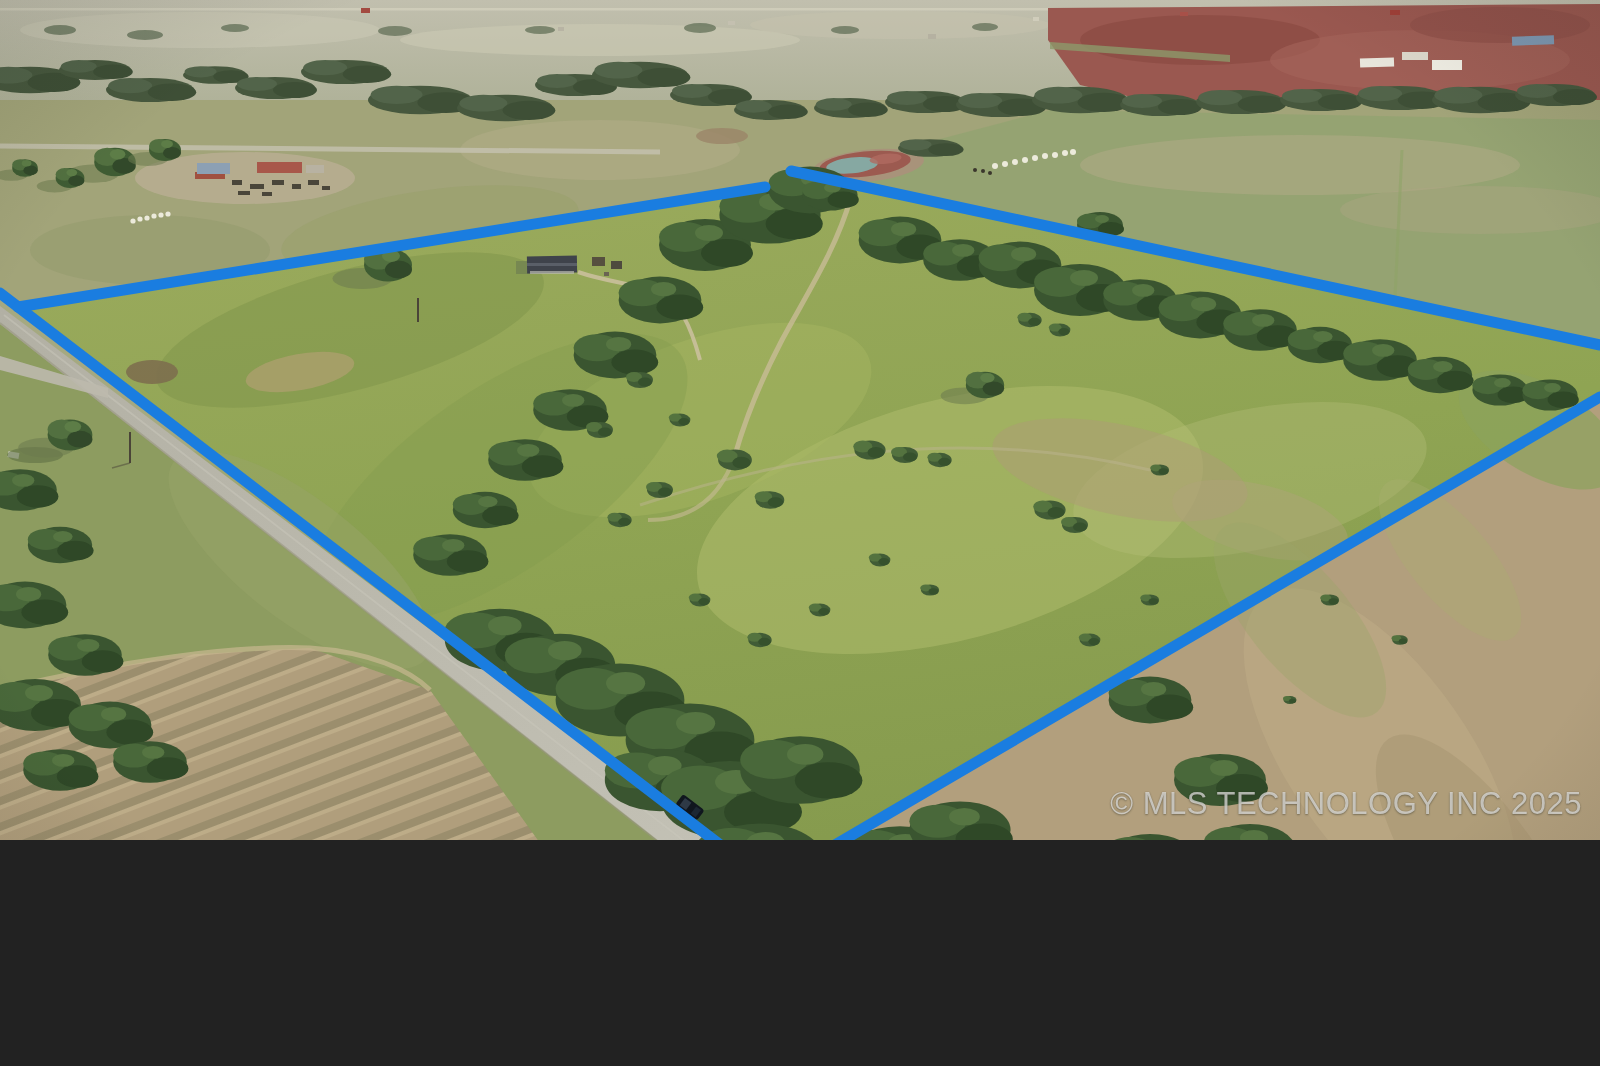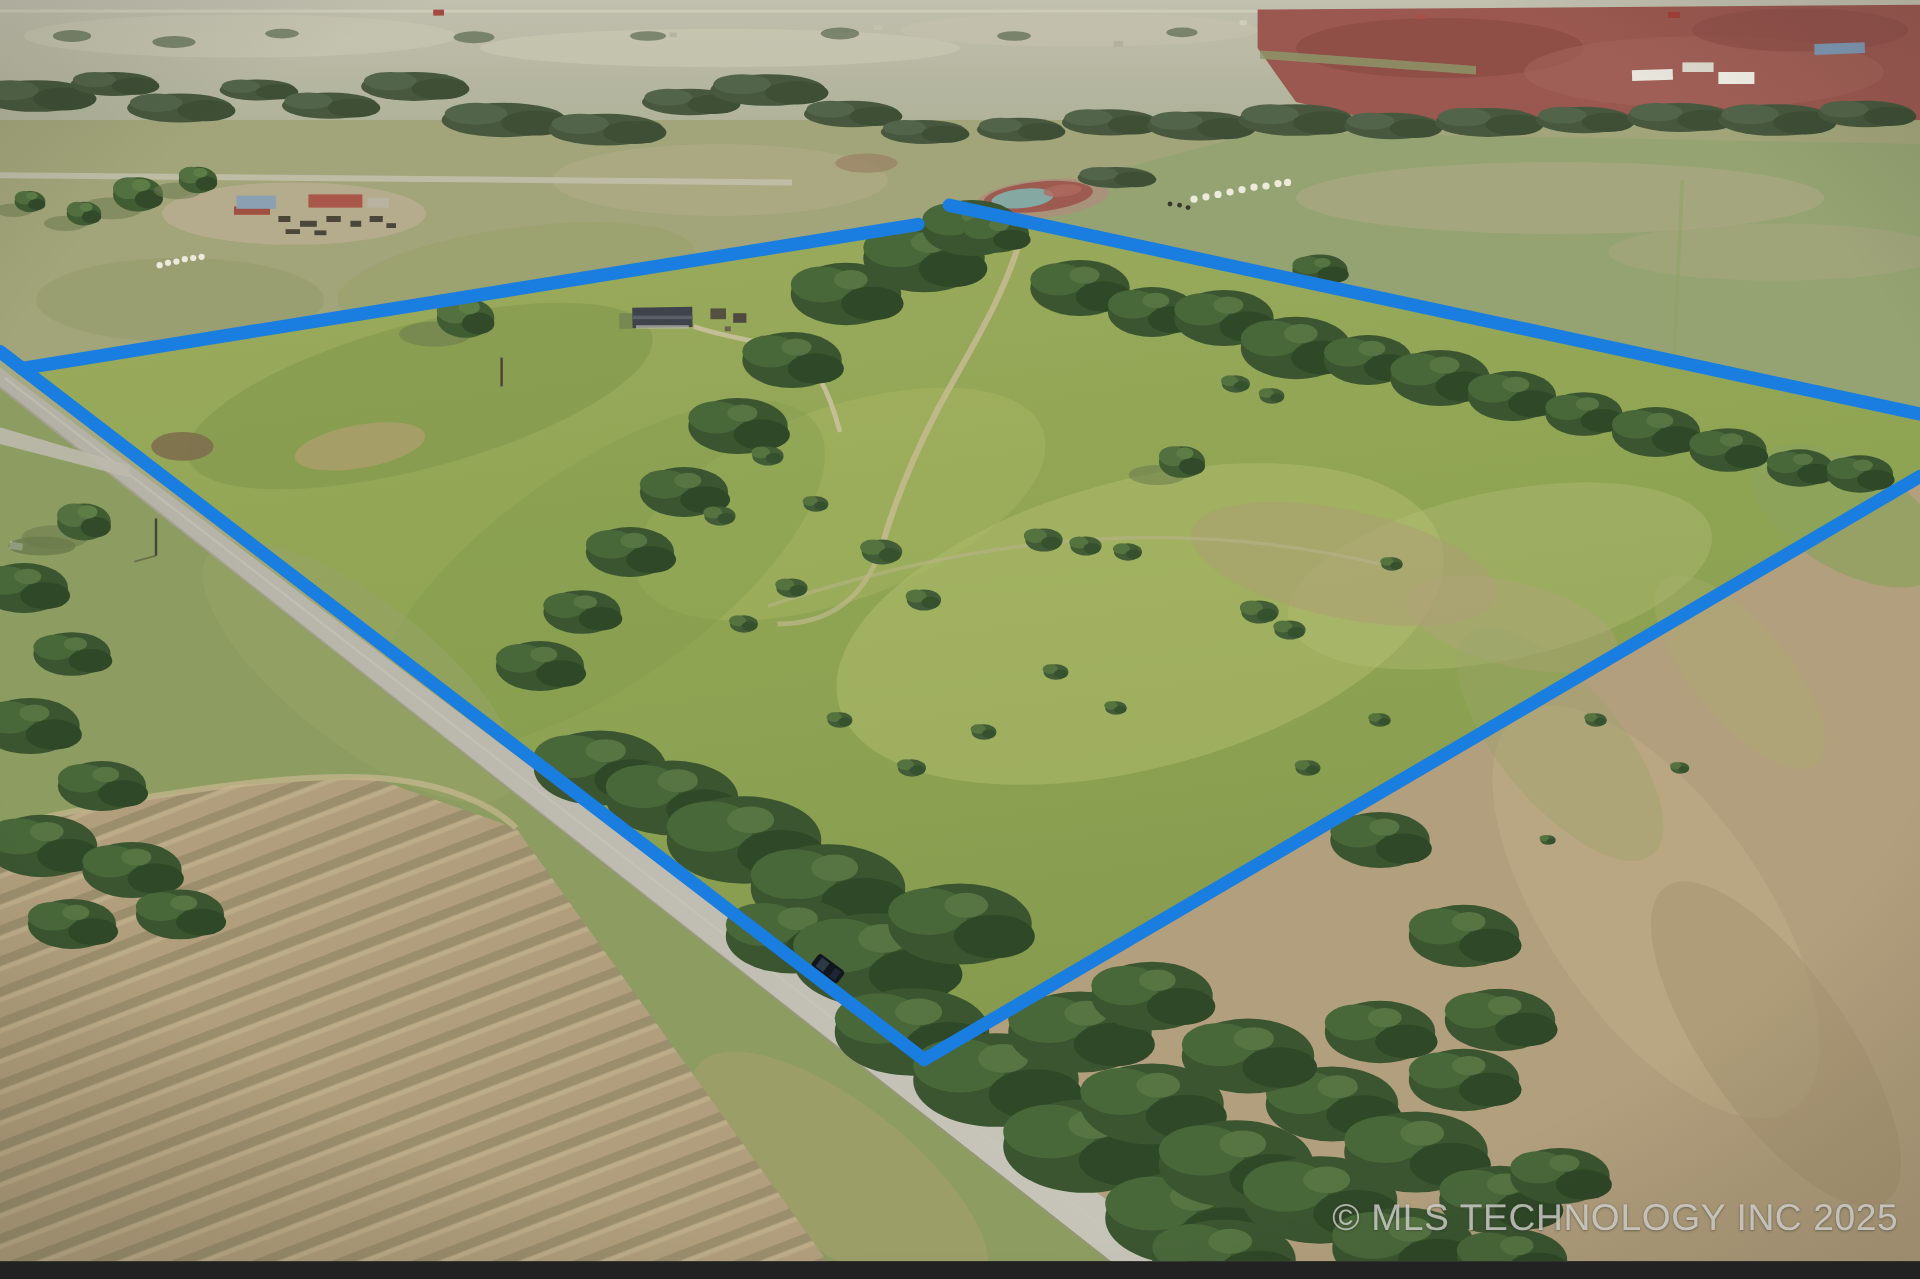--- a/index.html
+++ b/index.html
@@ -1,16 +1,16 @@
 <!DOCTYPE html>
 <html style="--boundary-color: #1a7de0; --boundary-width: 11; --watermark-color: rgba(255,255,255,0.62);"><head>
 <meta charset="utf-8">
 <style>
   html,body{margin:0;padding:0;background:#222;}
-  .canvas{position:relative;width:1600px;height:1051px;overflow:hidden;
+  .canvas{position:relative;width:1600px;height:840px;overflow:hidden;
           background:#a5a981;font-family:"Liberation Sans",sans-serif;}
   .canvas svg{position:absolute;inset:0;display:block;}
   .boundary-line{fill:none;stroke:var(--boundary-color,#1a7de0);
                  stroke-width:var(--boundary-width,11);stroke-linecap:round;}
   .watermark{position:absolute;right:18px;bottom:18px;
              font-size:31px;letter-spacing:.5px;font-weight:400;
              color:var(--watermark-color,rgba(255,255,255,.62));
              text-shadow:0 1px 2px rgba(50,50,40,.45),0 0 1px rgba(60,60,50,.4);
              white-space:nowrap;user-select:none;}
 </style>

